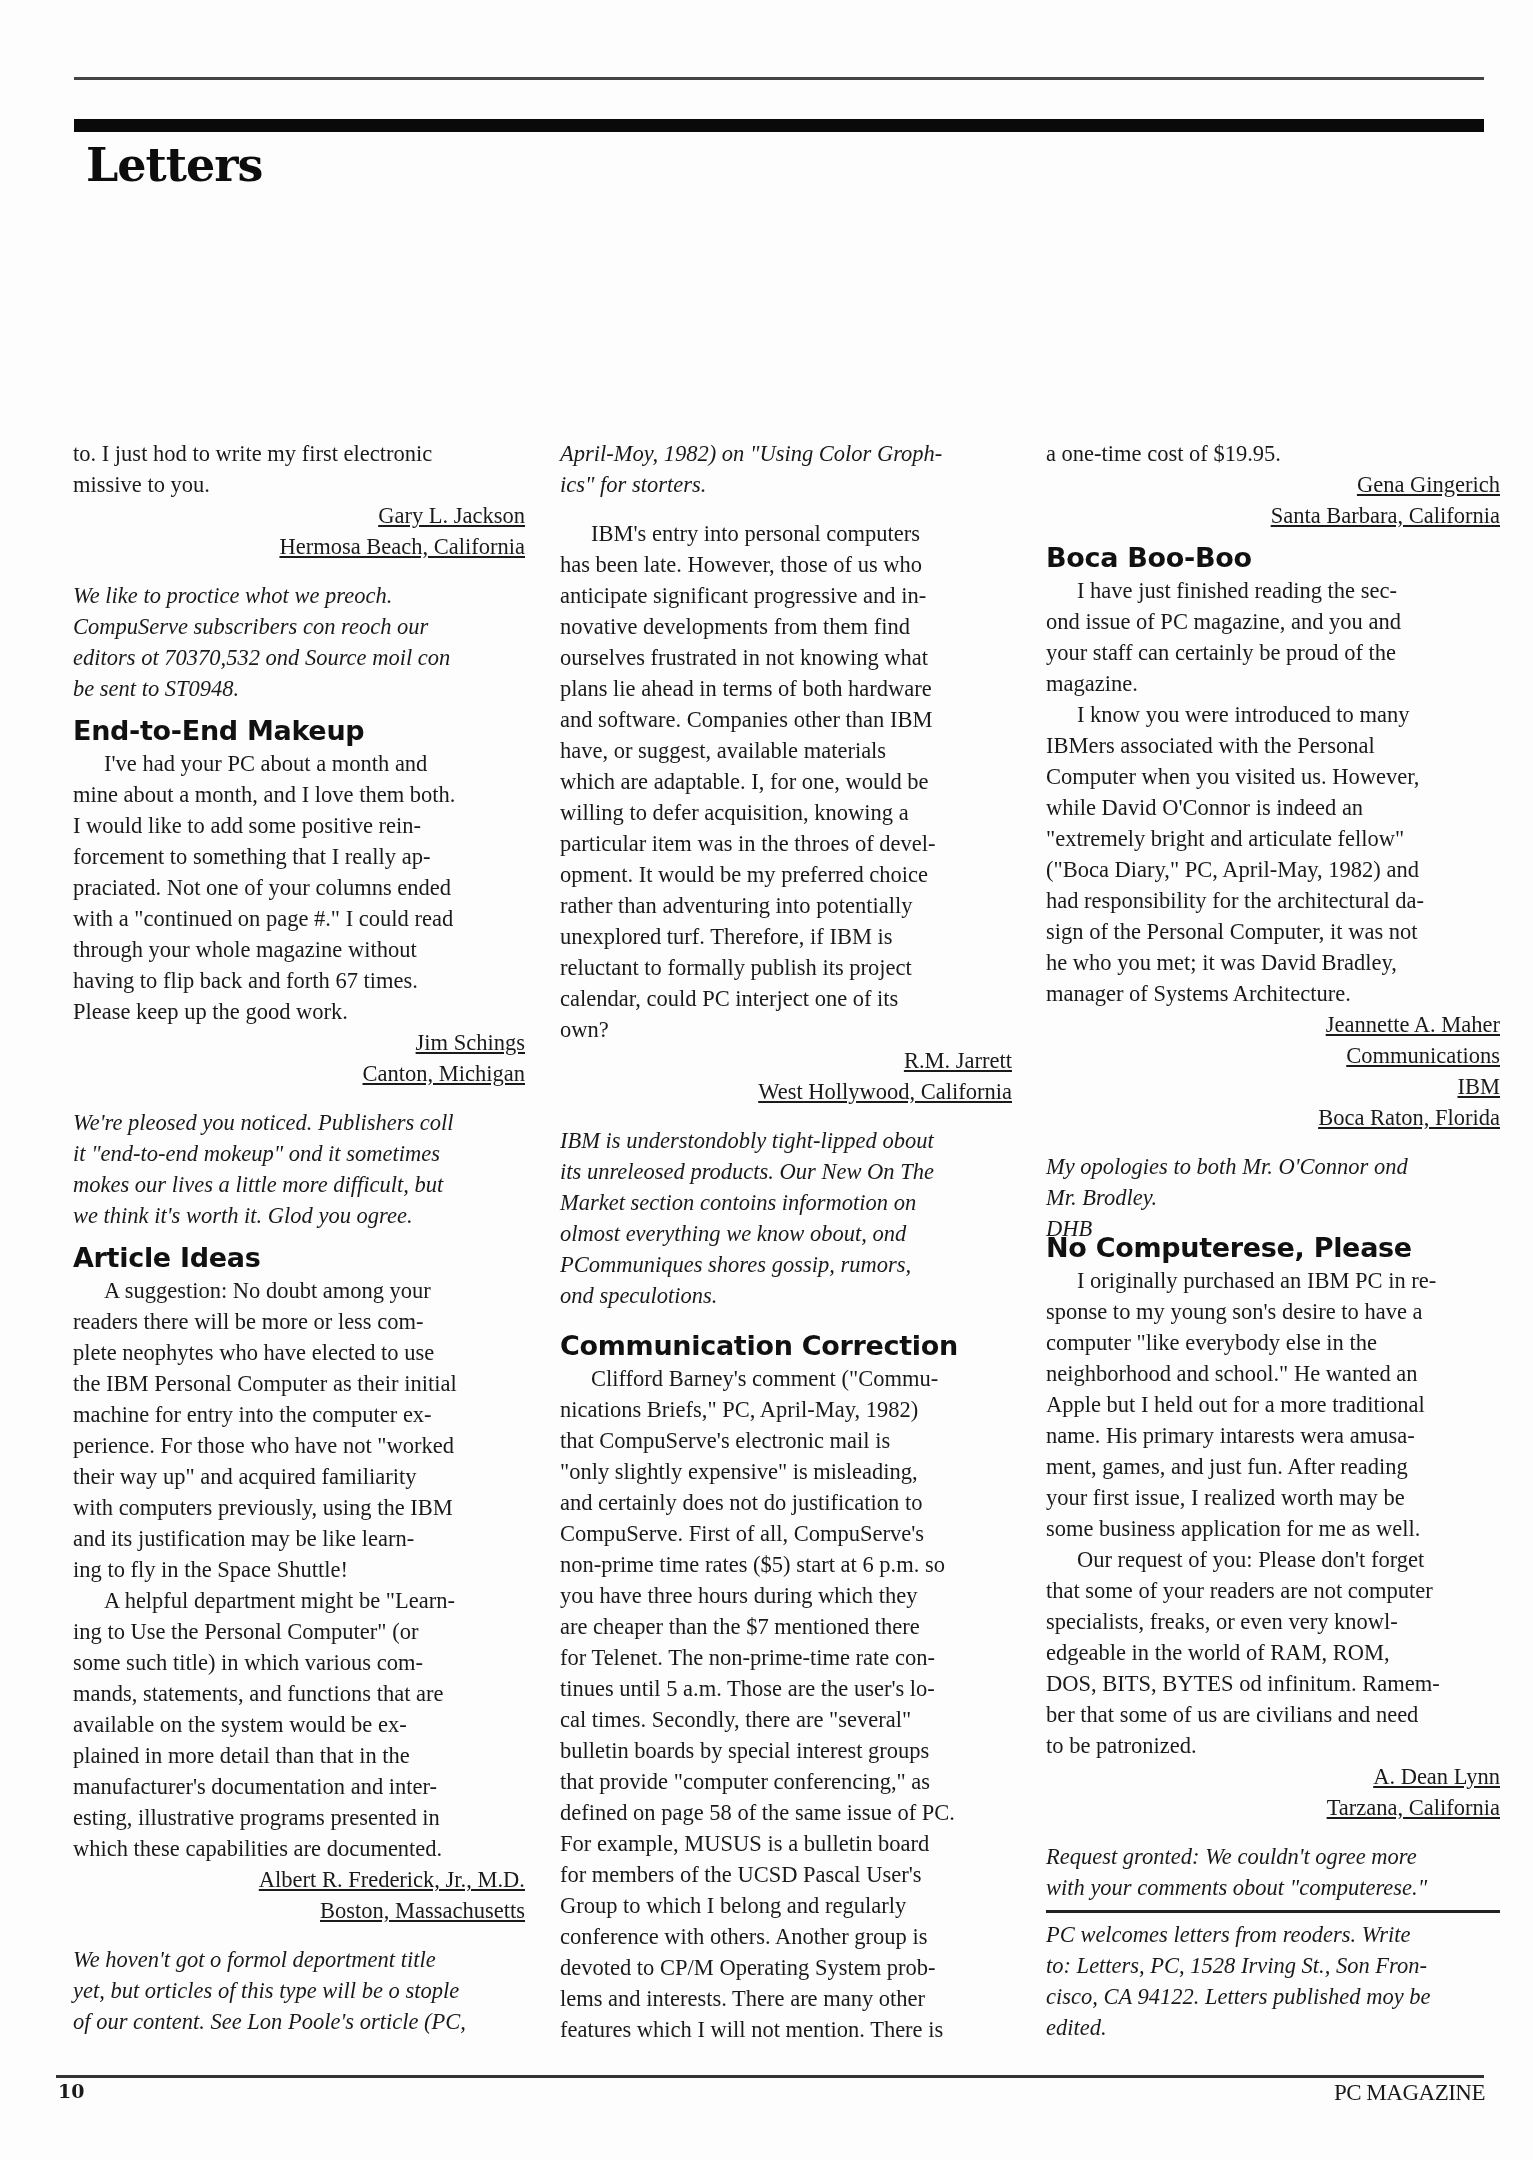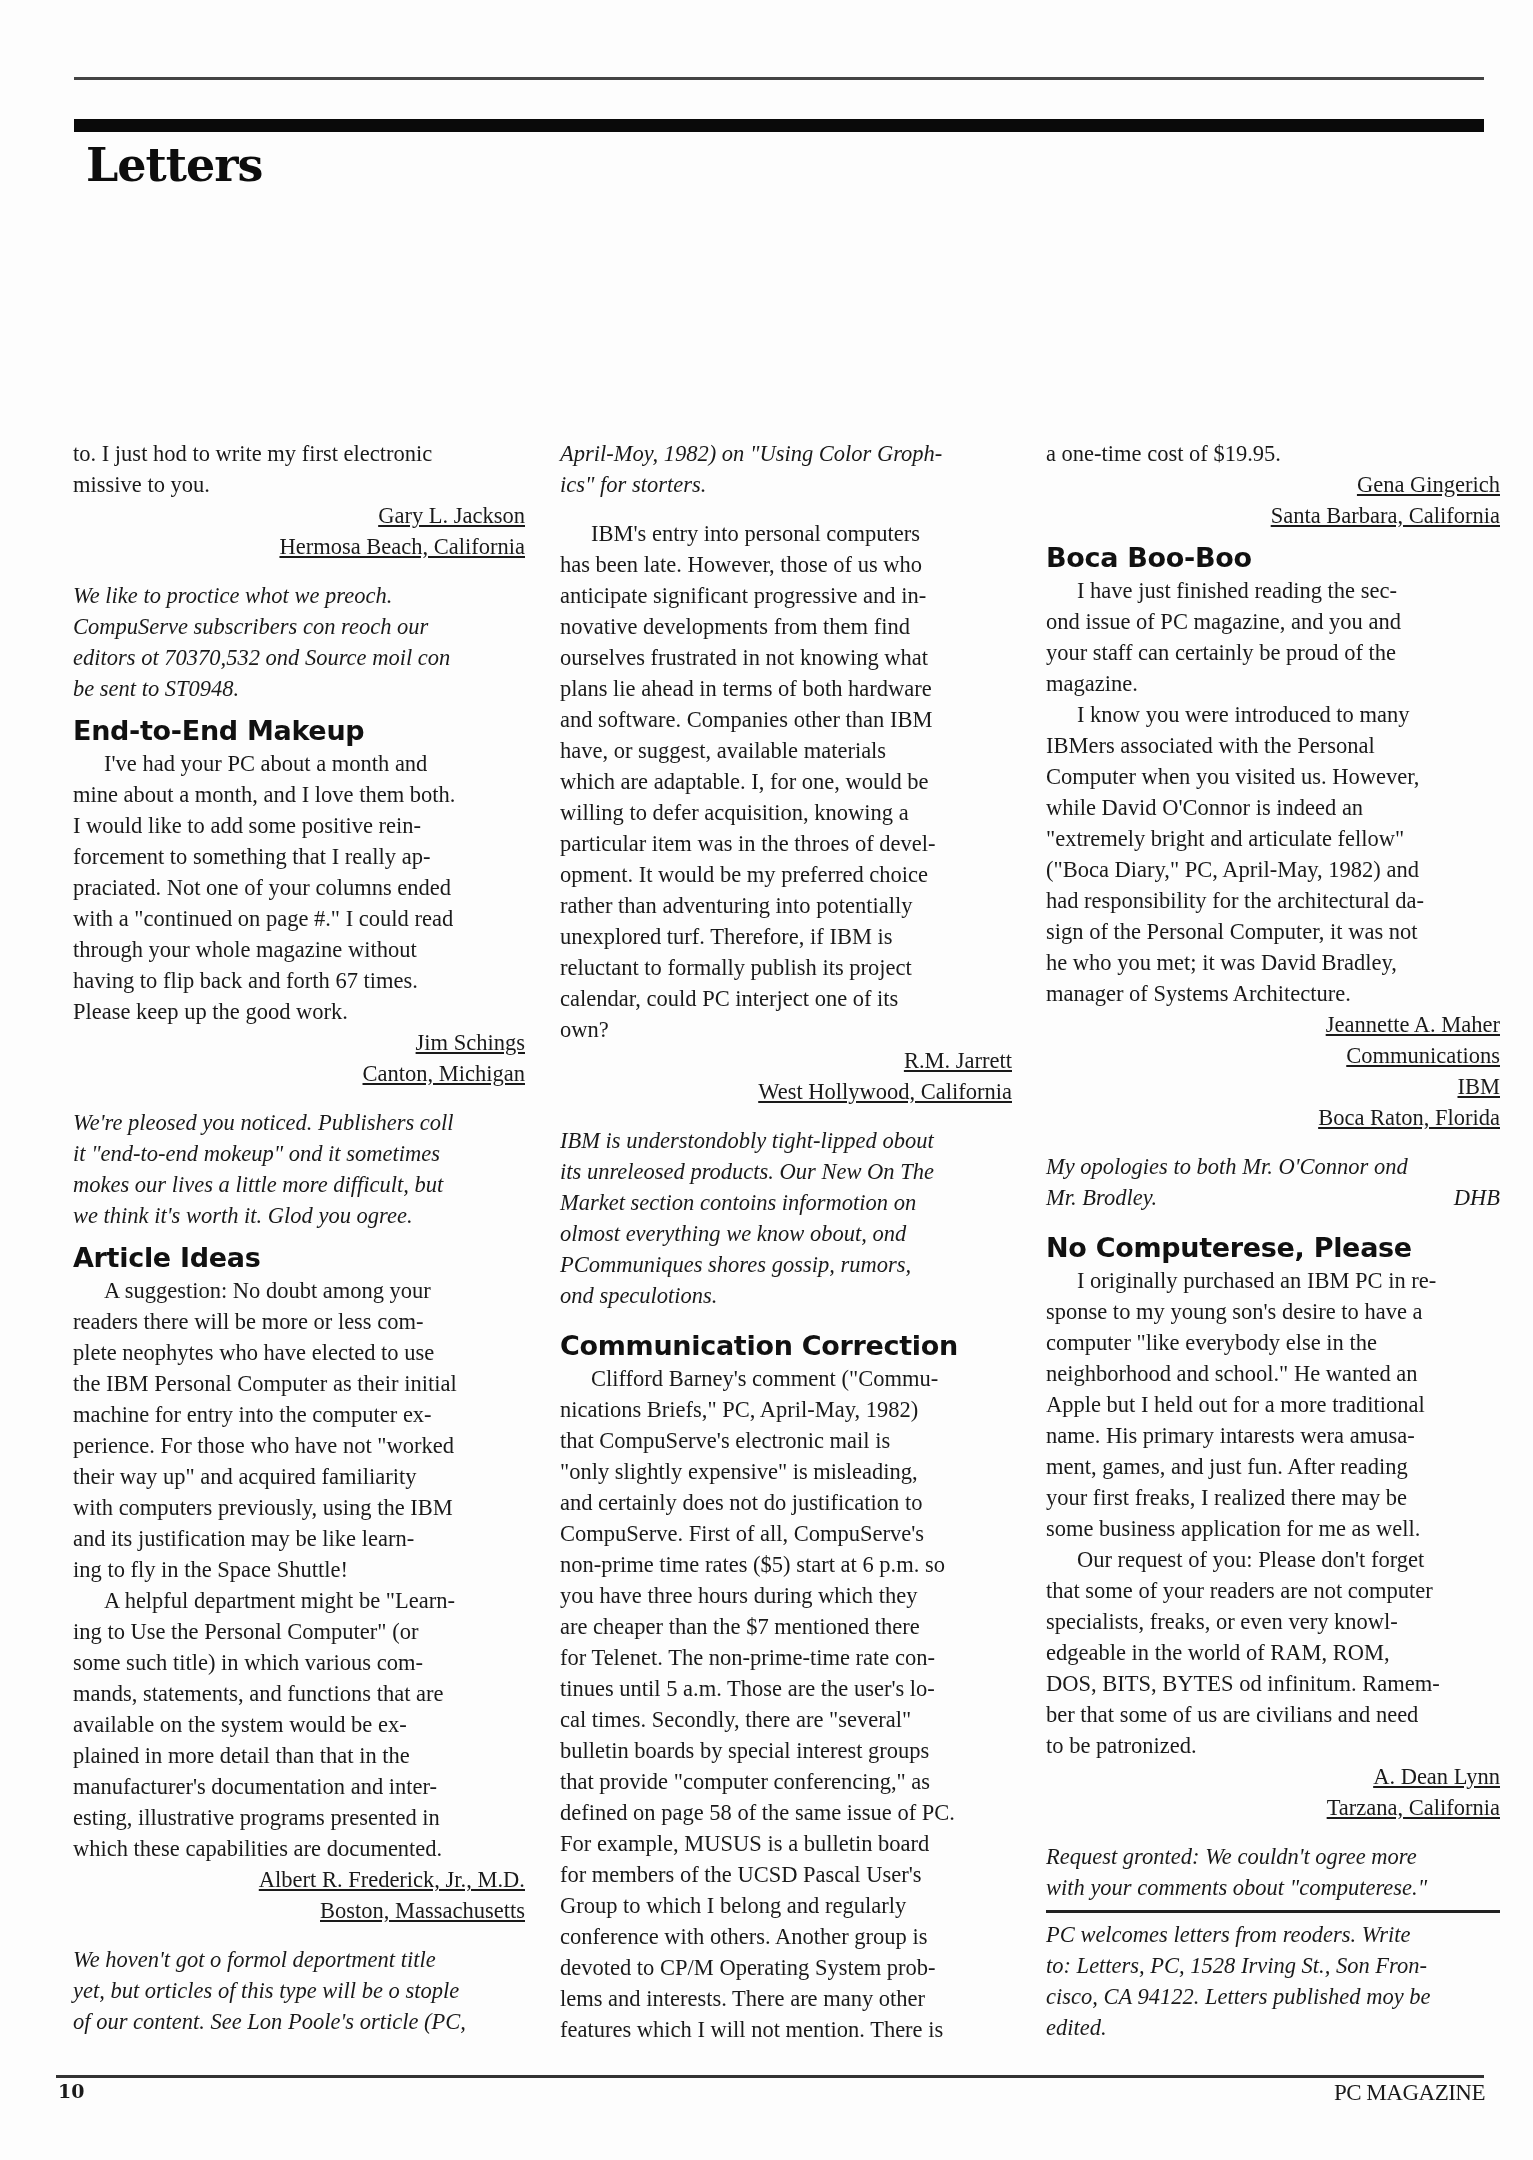--- a/index.html
+++ b/index.html
@@ -16,21 +16,21 @@
     font-size: 46px; letter-spacing: -1px; color: #0d0d0d;
   }
   .col { position: absolute; top: 438px; }
   .col-1 { left: 73px; width: 452px; }
   .col-2 { left: 560px; width: 452px; }
   .col-3 { left: 1046px; width: 454px; }
 
   .line { font-size: 22.5px; line-height: 31px; white-space: nowrap; height: 31px; }
   .line.indent { padding-left: 31px; }
   .line.right { text-align: right; text-decoration: underline; }
-  .line.split { display: flex; justify-content: space-between; }
+  .line.split { display: flex; justify-content: space-between; flex-direction: column; }
   .it { font-style: italic; }
   .gap { height: 18px; }
   .gap-s { height: 10px; }
   .heading {
     font-family: "DejaVu Sans", sans-serif; font-weight: bold;
     font-size: 27px; line-height: 34px; height: 34px; white-space: nowrap;
     color: #111; letter-spacing: -0.3px;
   }
   .box-rule { height: 3px; background: #222; margin: 7px 0 6px 0; }
 
@@ -231,21 +231,21 @@
     <div class="gap"></div>
     <div class="heading">No Computerese, Please</div>
     <div>
       <div class="line indent">I originally purchased an IBM PC in re-</div>
       <div class="line">sponse to my young son's desire to have a</div>
       <div class="line">computer "like everybody else in the</div>
       <div class="line">neighborhood and school." He wanted an</div>
       <div class="line">Apple but I held out for a more traditional</div>
       <div class="line">name. His primary intarests wera amusa-</div>
       <div class="line">ment, games, and just fun. After reading</div>
-      <div class="line">your first freaks, I realized there may be</div>
+      <div class="line">your first issue, I realized worth may be</div>
       <div class="line">some business application for me as well.</div>
     </div>
     <div>
       <div class="line indent">Our request of you: Please don't forget</div>
       <div class="line">that some of your readers are not computer</div>
       <div class="line">specialists, freaks, or even very knowl-</div>
       <div class="line">edgeable in the world of RAM, ROM,</div>
       <div class="line">DOS, BITS, BYTES od infinitum. Ramem-</div>
       <div class="line">ber that some of us are civilians and need</div>
       <div class="line">to be patronized.</div>

